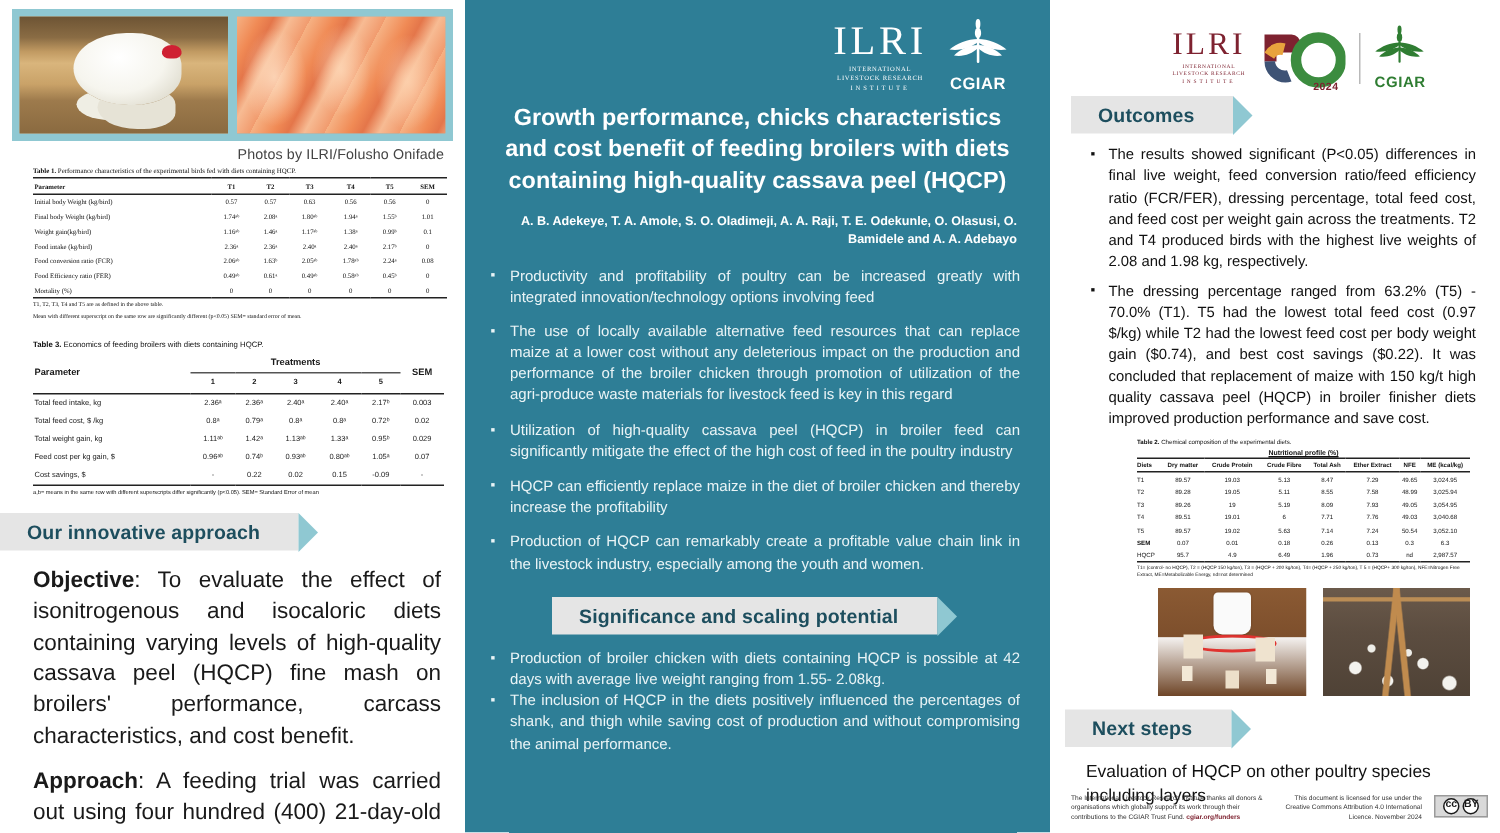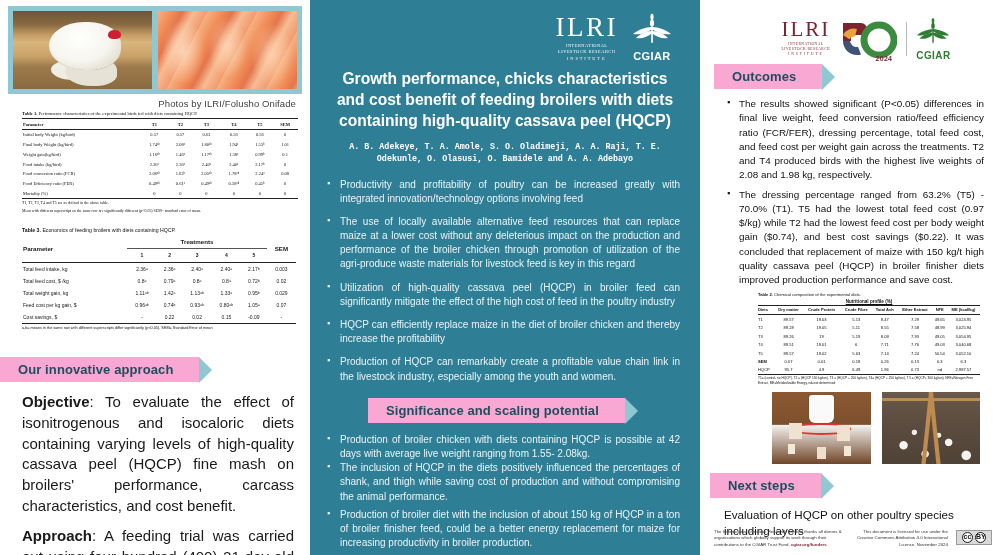--- a/index.html
+++ b/index.html
@@ -95,32 +95,32 @@
   table.t3 td, table.t3 th { padding: 3.1px 1px; text-align:center; white-space:nowrap; }
   table.t3 .pl { text-align:left; }
   table.t3 .hd { font-weight:bold; font-size:6.2px; }
   .t3-cap { font-size:5.2px; font-weight:bold; color:#111; margin-bottom:2px; }
   .t3-cap span { font-weight:normal; }
   .t3-note { font-size:3.8px; color:#111; line-height:1.5; margin-top:2px; }
 
   
   .banner {
     display: inline-block; position: relative;
-    background: #f9a8d4; color: #1d4e5e;
+    background: #e5e5e5; color: #1d4e5e;
     font-size: 13px; font-weight: bold;
     padding: 5px 26px 5px 18px; letter-spacing: .1px;
   }
   .banner::after {
     content: ""; position: absolute; right: -13px; top: 0;
     width: 0; height: 0;
     border-top: 13px solid transparent;
     border-bottom: 13px solid transparent;
     border-left: 13px solid #8FC8D2;
   }
-  .banner-row { margin-top: 25px; }
+  .banner-row { margin-top: 10px; }
 
   .para {
     font-size: 15px; line-height: 1.38; color: #1a1a1a;
     text-align: justify; margin: 10px 16px 0 22px;
   }
   .para b { font-weight: bold; }
 
   
   .mid-logos {
     display: flex; align-items: flex-end; justify-content: flex-end;
@@ -137,22 +137,22 @@
   }
   .ilri-sub .sp { letter-spacing: 1.9px; }
   .cgiar-logo { text-align: center; color: #fff; }
   .cgiar-word { font-size: 11px; font-weight: bold; letter-spacing: .4px; margin-top: 1px; }
 
   .mid-title {
     color: #ffffff; text-align: center; font-size: 15.6px; font-weight: bold;
     line-height: 1.35; margin: 6px 26px 0 26px;
   }
   .mid-authors {
-    color: #ffffff; text-align: center; font-size: 8.4px; font-weight: bold;
-    line-height: 1.45; margin: 10px 22px 0 22px; font-family: Liberation Mono, monospace;
+    color: #ffffff; text-align: right; font-size: 8.4px; font-weight: bold;
+    line-height: 1.45; margin: 10px 22px 0 22px;
   }
   ul.bullets { list-style: none; margin: 12px 20px 0 16px; }
   ul.bullets li {
     position: relative; padding-left: 14px; margin-bottom: 9px;
     color: #eaf4f6; font-size: 10px; line-height: 1.42; text-align: justify;
   }
   ul.bullets li::before {
     content: "\25AA"; position: absolute; left: 1px; top: -1px;
     color: #eaf4f6; font-size: 9px;
   }
@@ -484,21 +484,20 @@
       <li>Production of HQCP can remarkably create a profitable value chain link in the livestock industry, especially among the youth and women.</li>
     </ul>
 
     <div class="mid-banner-wrap">
       <div class="banner">Significance and scaling potential</div>
     </div>
 
     <ul class="bullets" style="margin-top:10px">
       <li style="margin-bottom:0">Production of broiler chicken with diets containing HQCP is possible at 42 days with average live weight ranging from 1.55- 2.08kg.</li>
       <li style="margin-bottom:4px">The inclusion of HQCP in the diets positively influenced the percentages of shank, and thigh while saving cost of production and without compromising the animal performance.</li>
-      <li style="margin-bottom:4px">Production of broiler diet with the inclusion of about 150 kg of HQCP in a ton of broiler finisher feed, could be a  better energy replacement for maize for increasing productivity in broiler production.</li>
     </ul>
   </div>
 
   <div class="col-right">
 
     <div class="right-logos">
       <div class="ilri-logo ilri-logo-dark">
         <div class="ilri-word">ILRI</div>
         <div class="ilri-sub">
           <div>INTERNATIONAL</div>

